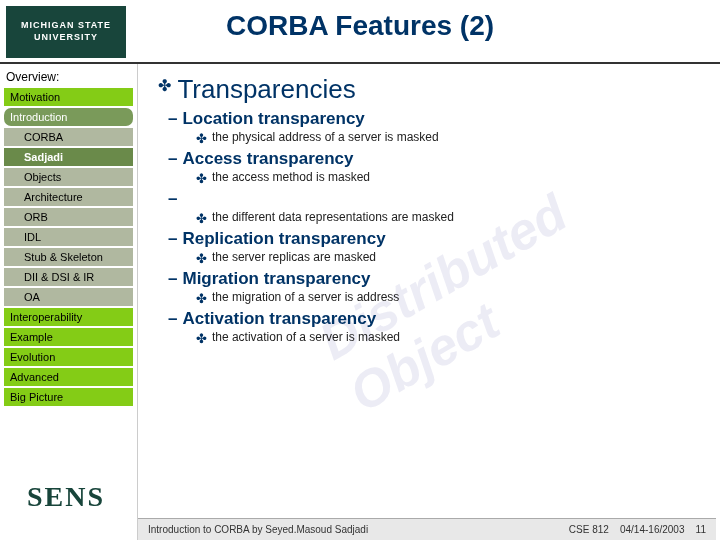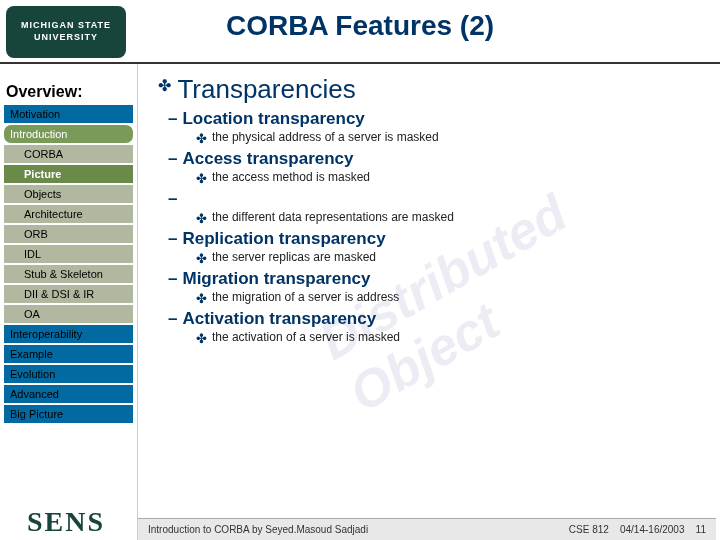--- a/index.html
+++ b/index.html
@@ -30,21 +30,20 @@
       position: absolute;
       top: 6px;
       left: 6px;
       width: 120px;
       height: 52px;
       background: #18453B;
       display: flex;
       flex-direction: column;
       align-items: center;
       justify-content: center;
-      border-radius: 8px;
     }
     #msu-logo .msu-text {
       color: #fff;
       font-size: 9px;
       font-weight: bold;
       letter-spacing: 1px;
       line-height: 1.3;
       text-align: center;
     }
 
@@ -56,34 +55,33 @@
 
     
     #sidebar {
       width: 138px;
       min-width: 138px;
       background: #fff;
       padding: 6px 4px;
       border-right: 1px solid #ccc;
     }
     #sidebar .overview-label {
-      font-size: 16px;
-      font-weight: bold;
+      font-size: 12px;
+      font-weight: normal;
       color: #000;
       margin-bottom: 4px;
       padding-left: 2px;
-      margin-top: 13px;
     }
     .sidebar-item {
       display: block;
       width: 100%;
       font-size: 11px;
       padding: 3px 6px;
       margin-bottom: 2px;
-      background: #0369a1;
+      background: #84cc16;
       color: #000;
       border: none;
       text-align: left;
       cursor: pointer;
     }
     .sidebar-item.active {
       background: #6a8a4a;
       color: #fff;
       font-weight: bold;
     }
@@ -98,21 +96,21 @@
     }
     .sidebar-item.highlighted {
       background: #7a9a5a;
       color: #fff;
       border-radius: 7px;
     }
 
     
     #sens-logo {
       position: absolute;
-      bottom: 0;
+      bottom: 25px;
       left: 6px;
       width: 120px;
       height: 36px;
       display: flex;
       align-items: center;
       justify-content: center;
     }
     #sens-logo .sens-text {
       font-size: 28px;
       font-weight: bold;
@@ -225,21 +223,21 @@
 </div>
 
 <div id="main">
 
   <div id="sidebar">
     <div class="overview-label">Overview:</div>
 
     <button class="sidebar-item">Motivation</button>
     <button class="sidebar-item highlighted">Introduction</button>
     <button class="sidebar-item sub">CORBA</button>
-    <button class="sidebar-item sub active">Picture</button>
+    <button class="sidebar-item sub active">Sadjadi</button>
     <button class="sidebar-item sub">Objects</button>
     <button class="sidebar-item sub">Architecture</button>
     <button class="sidebar-item sub">ORB</button>
     <button class="sidebar-item sub">IDL</button>
     <button class="sidebar-item sub">Stub &amp; Skeleton</button>
     <button class="sidebar-item sub">DII &amp; DSI &amp; IR</button>
     <button class="sidebar-item sub">OA</button>
     <button class="sidebar-item">Interoperability</button>
     <button class="sidebar-item">Example</button>
     <button class="sidebar-item">Evolution</button>

